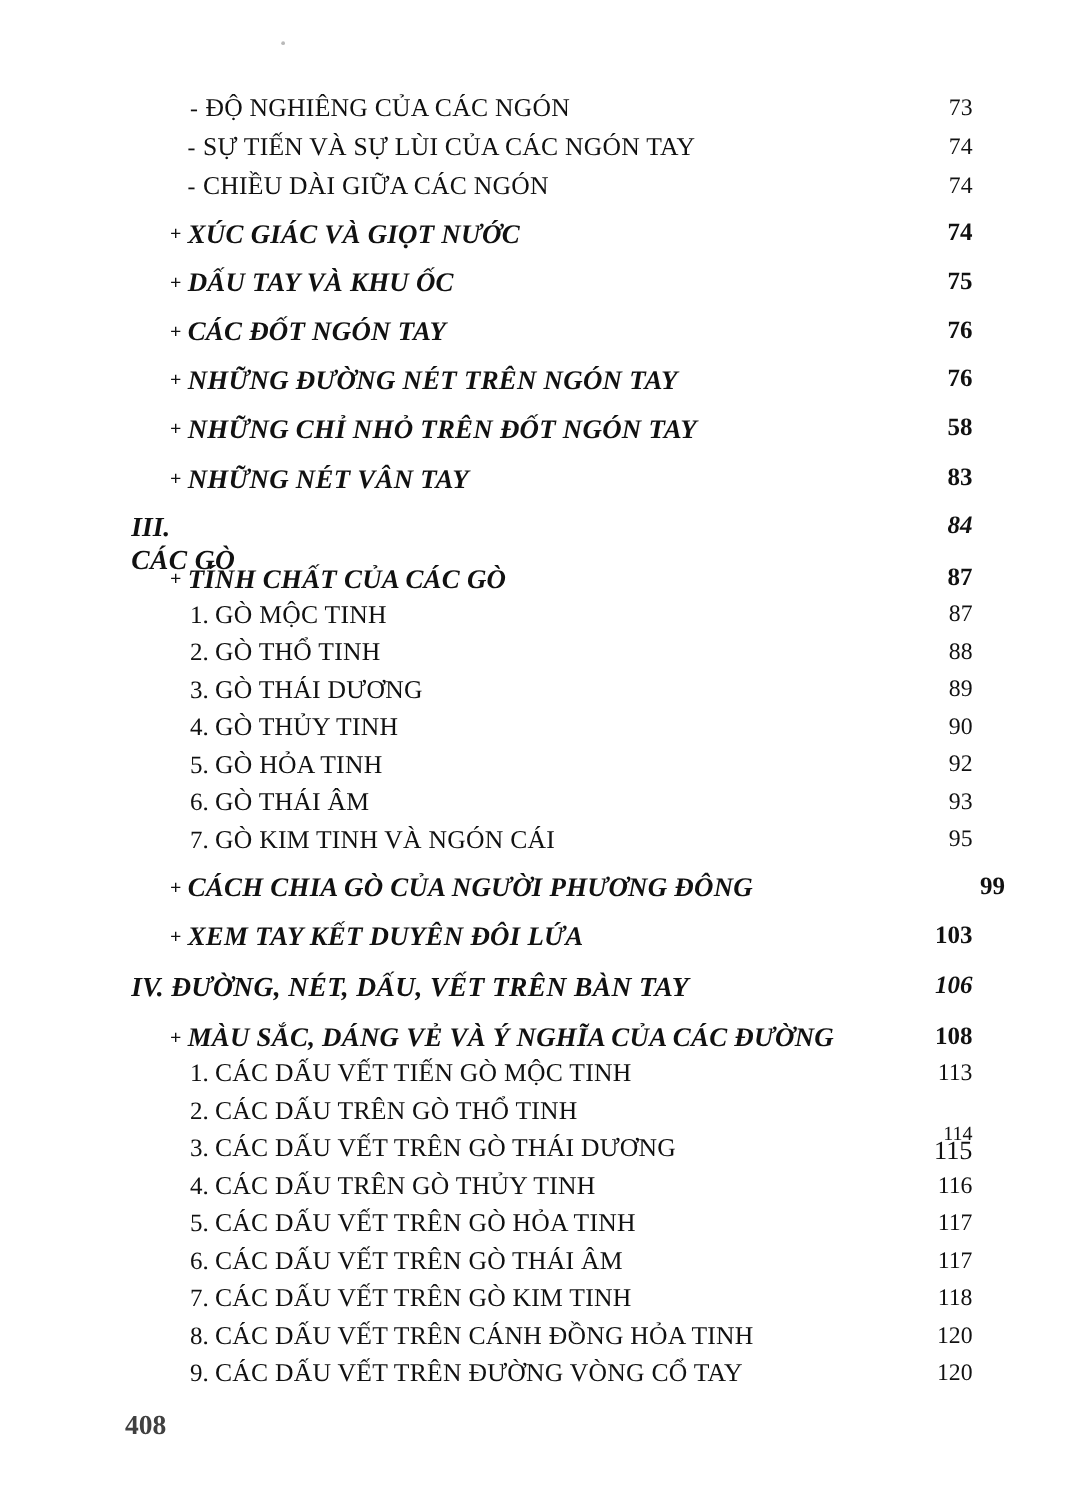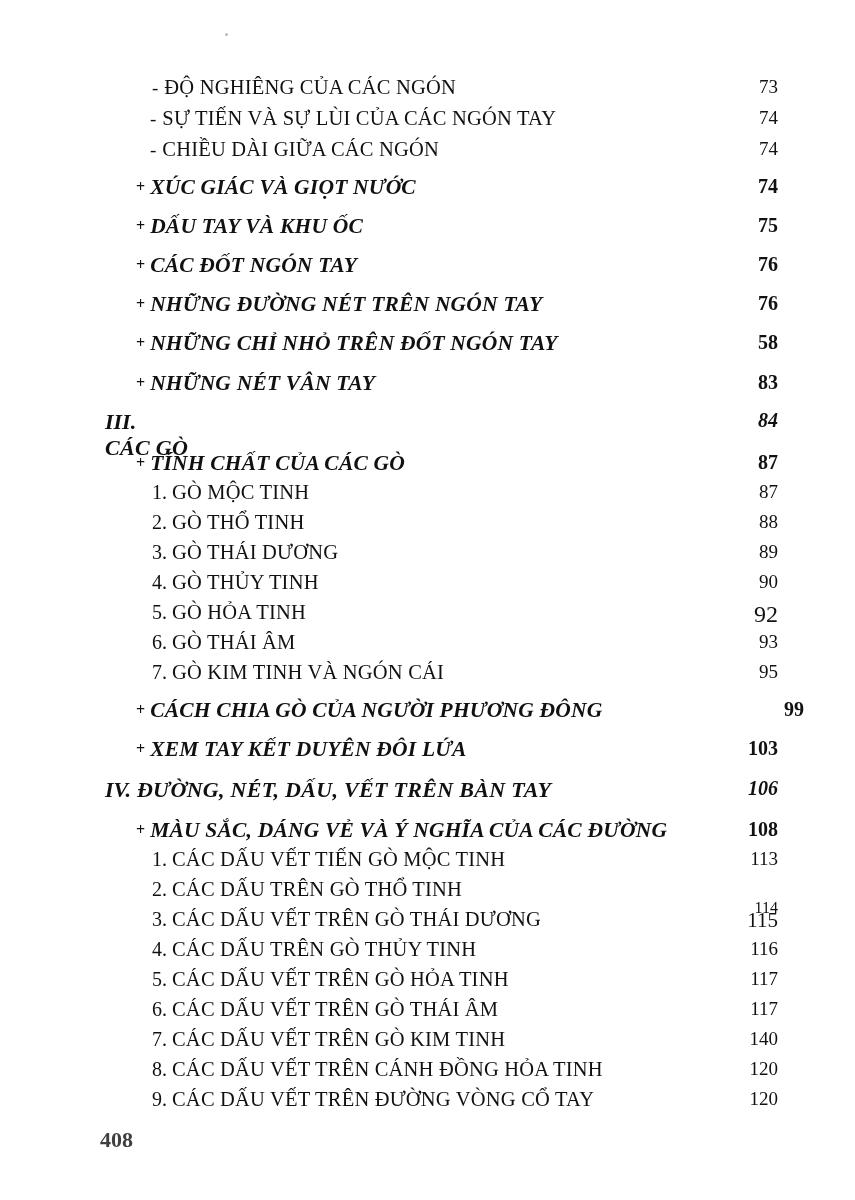--- a/index.html
+++ b/index.html
@@ -199,21 +199,21 @@
       <div class="pageno lvl-num" style="left: 658px; width: 120px; top: 541px; font-size: 19px; font-weight: 400;">89</div>
       <div class="row lvl-num" style="left: 152px; top: 571px;">
         <span class="marker">4.</span>
         <span class="label">GÒ THỦY TINH</span>
       </div>
       <div class="pageno lvl-num" style="left: 658px; width: 120px; top: 571px; font-size: 19px; font-weight: 400;">90</div>
       <div class="row lvl-num" style="left: 152px; top: 601px;">
         <span class="marker">5.</span>
         <span class="label">GÒ HỎA TINH</span>
       </div>
-      <div class="pageno lvl-num" style="left: 658px; width: 120px; top: 601px; font-size: 24px; font-weight: 400; text-align: right;">92</div>
+      <div class="pageno lvl-num" style="left: 658px; width: 120px; top: 601px; font-size: 19px; font-weight: 400; text-align: right;">92</div>
       <div class="row lvl-num" style="left: 152px; top: 631px;">
         <span class="marker">6.</span>
         <span class="label">GÒ THÁI ÂM</span>
       </div>
       <div class="pageno lvl-num" style="left: 658px; width: 120px; top: 631px; font-size: 19px; font-weight: 400;">93</div>
       <div class="row lvl-num" style="left: 152px; top: 661px;">
         <span class="marker">7.</span>
         <span class="label">GÒ KIM TINH VÀ NGÓN CÁI</span>
       </div>
       <div class="pageno lvl-num" style="left: 658px; width: 120px; top: 661px; font-size: 19px; font-weight: 400;">95</div>
@@ -264,21 +264,21 @@
       <div class="pageno lvl-num" style="left: 658px; width: 120px; top: 968px; font-size: 19px; font-weight: 400;">117</div>
       <div class="row lvl-num" style="left: 152px; top: 998px;">
         <span class="marker">6.</span>
         <span class="label">CÁC DẤU VẾT TRÊN GÒ THÁI ÂM</span>
       </div>
       <div class="pageno lvl-num" style="left: 658px; width: 120px; top: 998px; font-size: 19px; font-weight: 400;">117</div>
       <div class="row lvl-num" style="left: 152px; top: 1028px;">
         <span class="marker">7.</span>
         <span class="label">CÁC DẤU VẾT TRÊN GÒ KIM TINH</span>
       </div>
-      <div class="pageno lvl-num" style="left: 658px; width: 120px; top: 1028px; font-size: 19px; font-weight: 400;">140</div>
+      <div class="pageno lvl-num" style="left: 658px; width: 120px; top: 1028px; font-size: 19px; font-weight: 400;">118</div>
       <div class="row lvl-num" style="left: 152px; top: 1058px;">
         <span class="marker">8.</span>
         <span class="label">CÁC DẤU VẾT TRÊN CÁNH ĐỒNG HỎA TINH</span>
       </div>
       <div class="pageno lvl-num" style="left: 658px; width: 120px; top: 1058px; font-size: 19px; font-weight: 400;">120</div>
       <div class="row lvl-num" style="left: 152px; top: 1088px;">
         <span class="marker">9.</span>
         <span class="label">CÁC DẤU VẾT TRÊN ĐƯỜNG VÒNG CỔ TAY</span>
       </div>
       <div class="pageno lvl-num" style="left: 658px; width: 120px; top: 1088px; font-size: 19px; font-weight: 400;">120</div>

